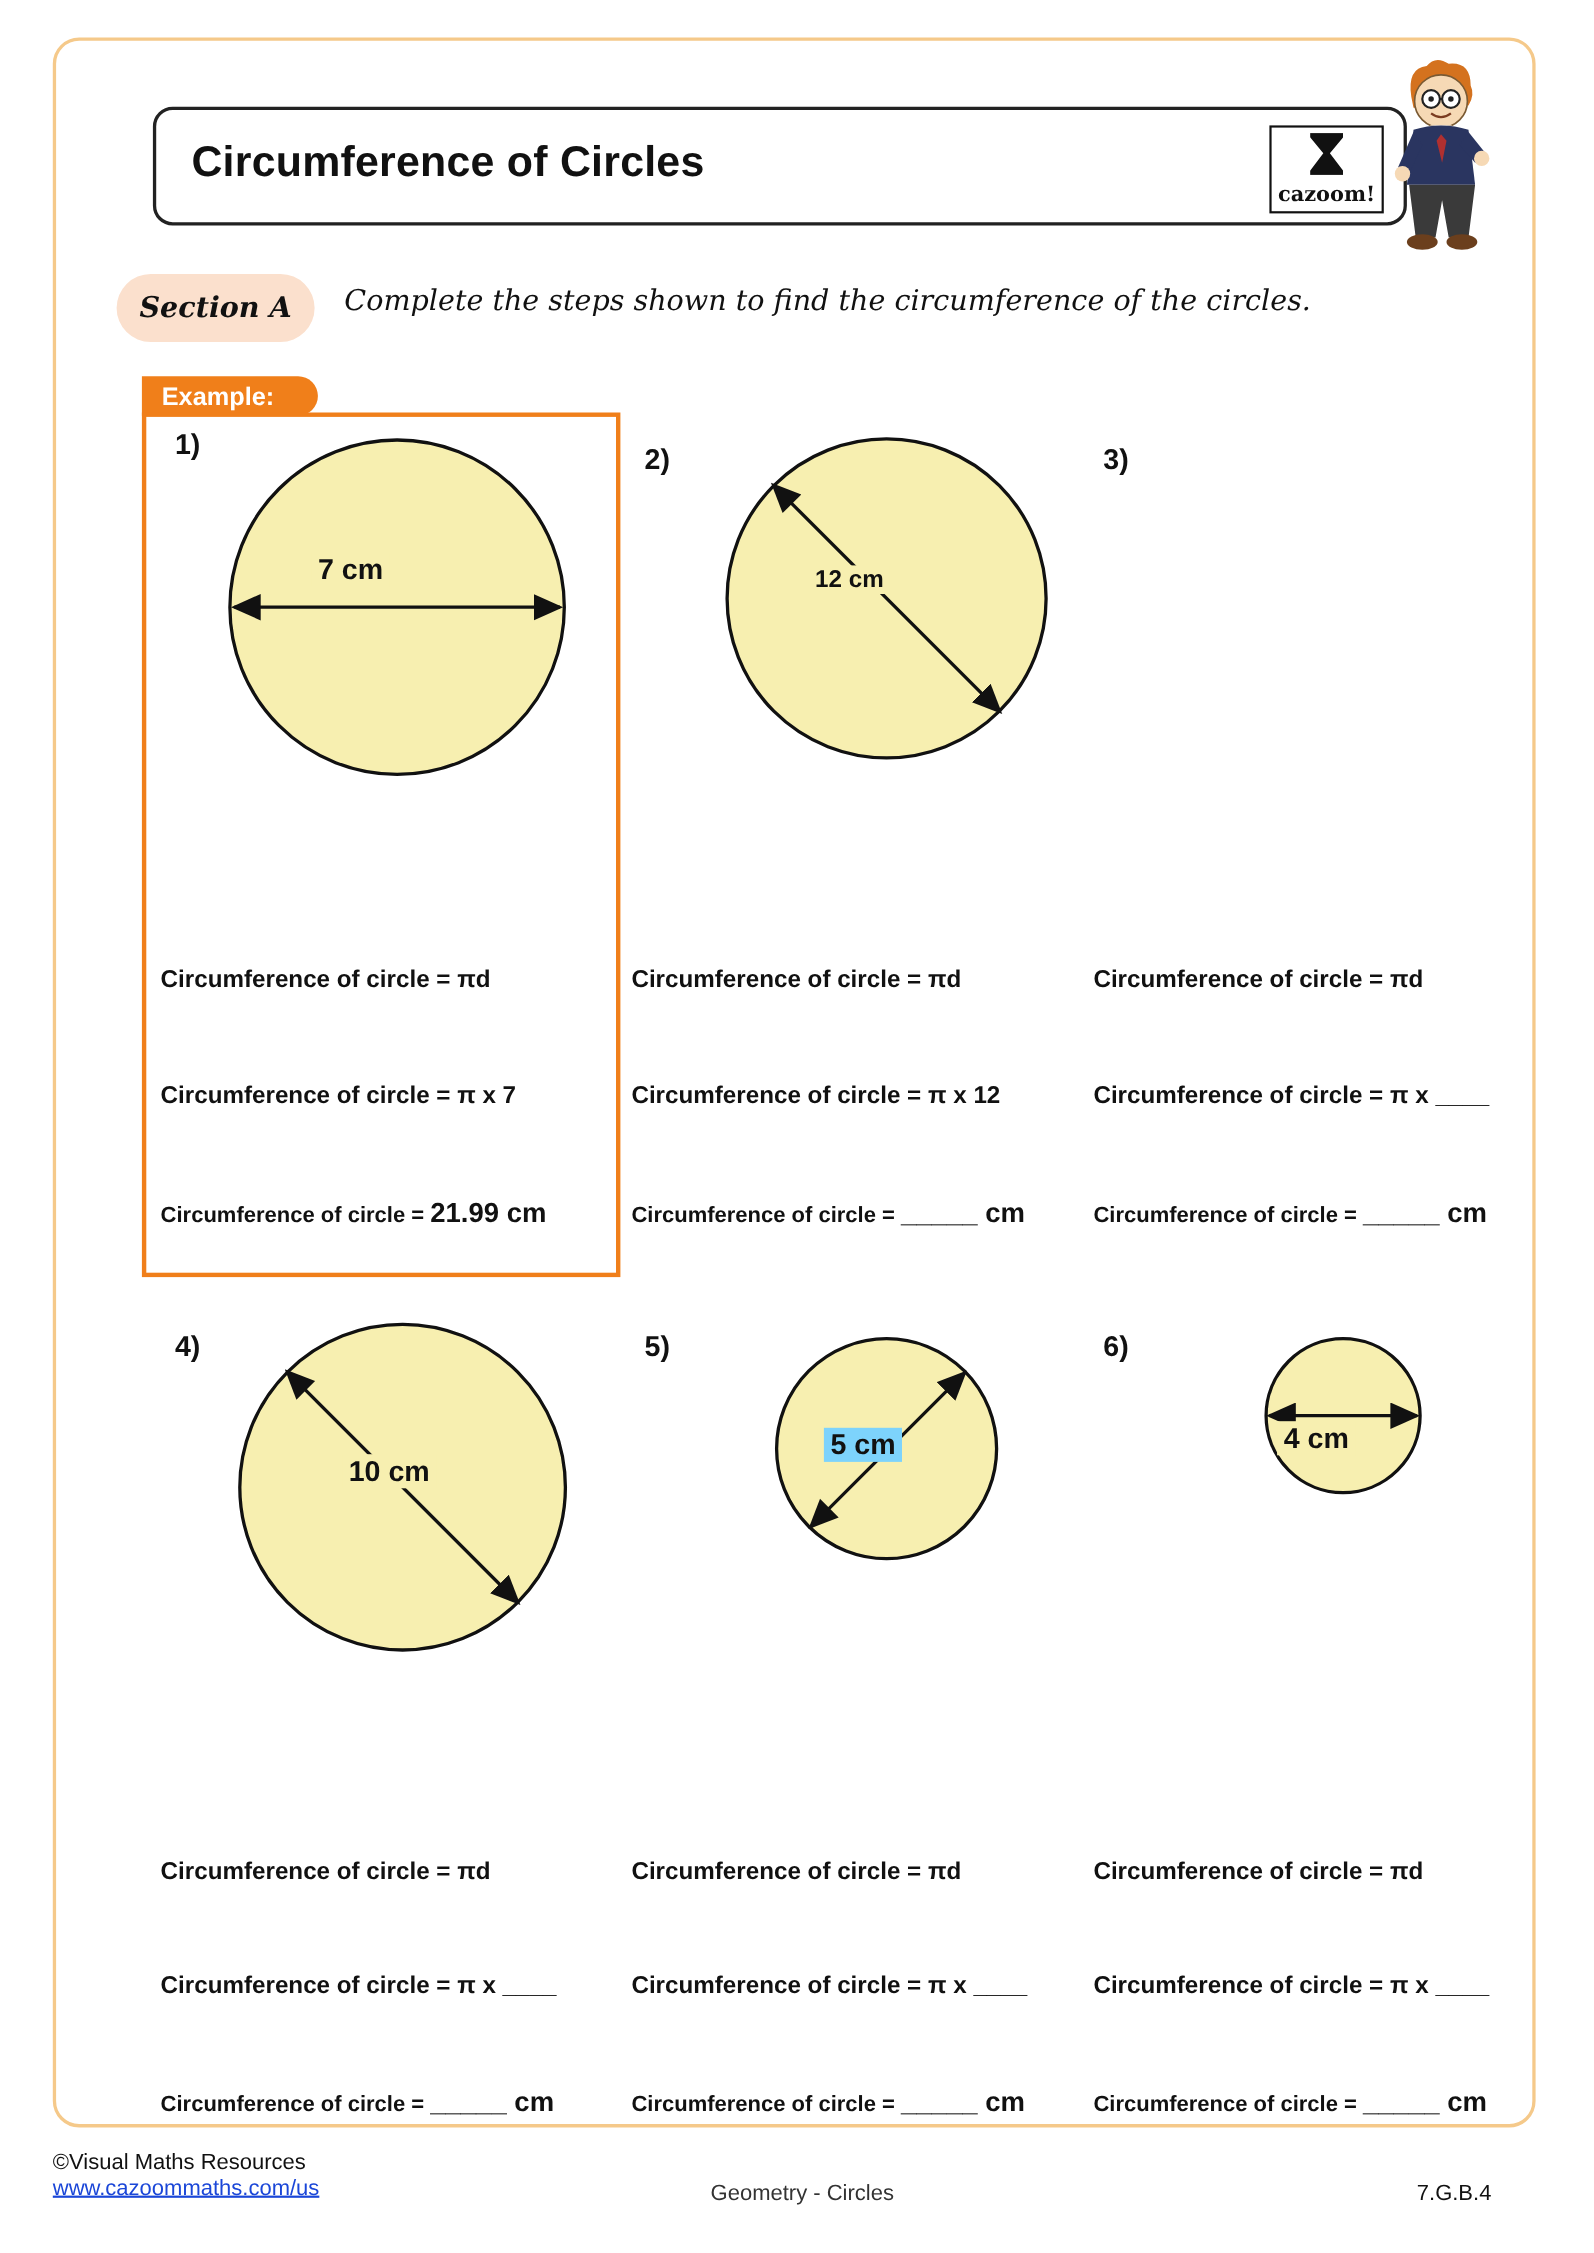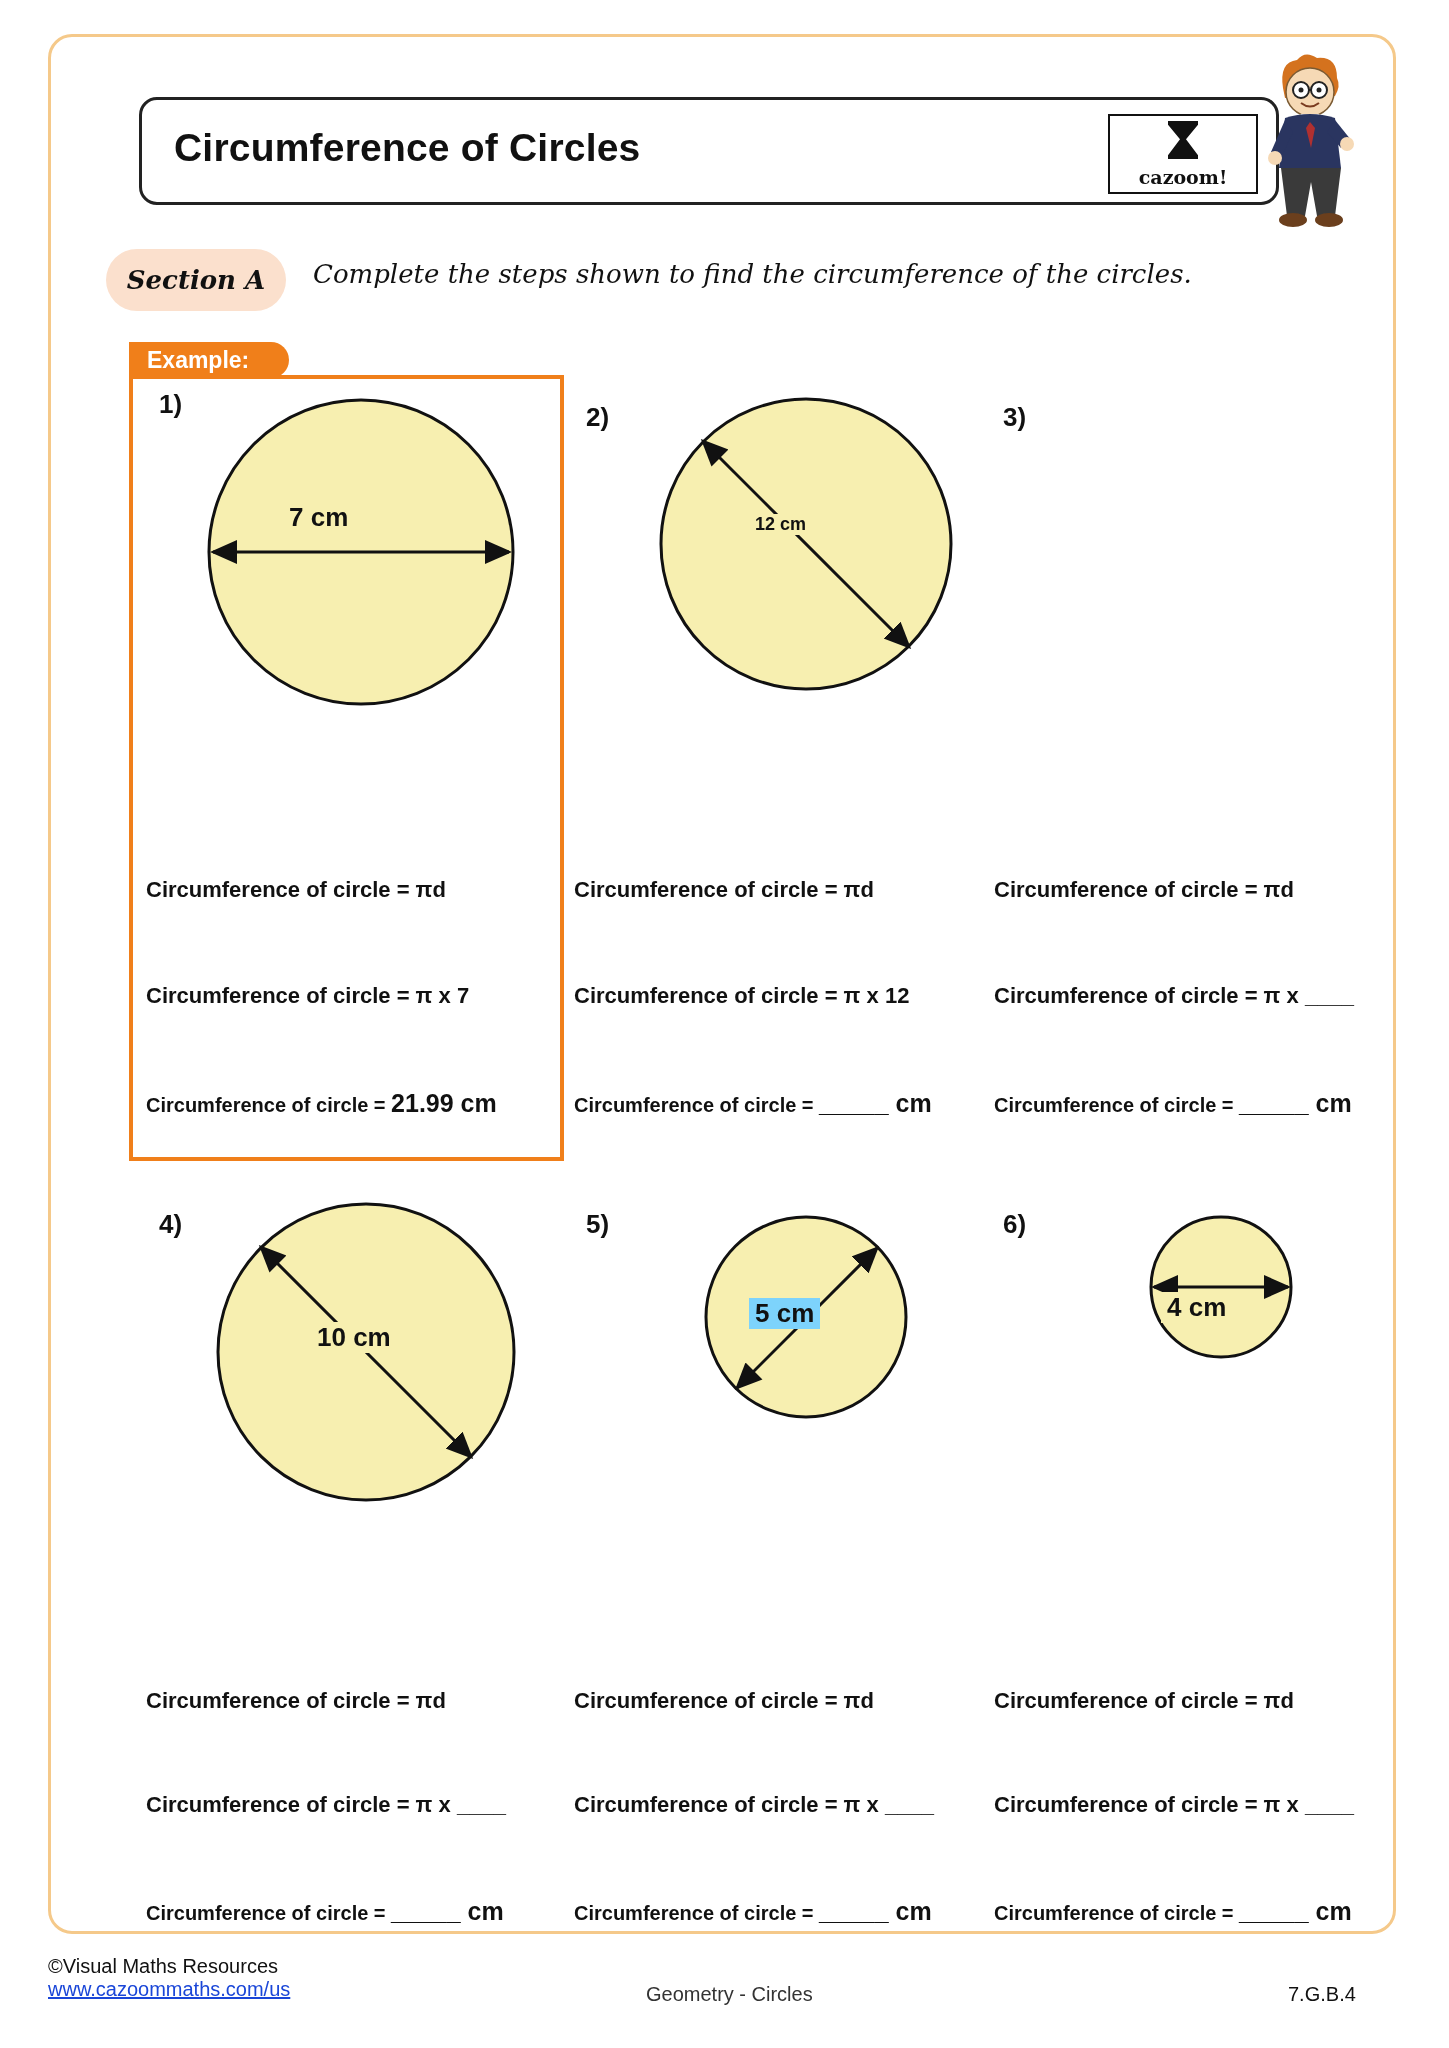--- a/index.html
+++ b/index.html
@@ -42,21 +42,21 @@
     top: 26px;
     font-size: 39px;
     font-weight: bold;
     color: #111;
     letter-spacing: 0.2px;
   }
   .logo {
     position: absolute;
     right: 18px;
     top: 14px;
-    width: 150px;
+    width: 104px;
     height: 80px;
     border: 2px solid #111;
     background: #fff;
     box-sizing: border-box;
   }
   .logo .hourglass {
     position: absolute;
     left: 50%;
     transform: translateX(-50%);
     top: 5px;
@@ -233,21 +233,21 @@
       <defs>
         <marker id="ah2a" markerWidth="10" markerHeight="10" refX="8" refY="4" orient="auto">
           <path d="M0,0 L9,4 L0,8 z" fill="#111"></path>
         </marker>
         <marker id="ah2b" markerWidth="10" markerHeight="10" refX="1" refY="4" orient="auto">
           <path d="M9,0 L0,4 L9,8 z" fill="#111"></path>
         </marker>
       </defs>
       <line x1="52" y1="52" x2="258" y2="258" stroke="#111" stroke-width="3" marker-start="url(#ah2b)" marker-end="url(#ah2a)"></line>
     </svg>
-    <div style="position:absolute; left:98px; top:125px; font-size:18px; font-weight:bold; color:#111; background:#f7efb0; padding:0 6px;">12 cm</div>
+    <div style="position:absolute; left:84px; top:125px; font-size:22px; font-weight:bold; color:#111; background:#f7efb0; padding:0 6px;">12 cm</div>
   </div>
   <div class="line1" style="left:523px; top:840px;">Circumference of circle = πd</div>
   <div class="line2" style="left:523px; top:946px;">Circumference of circle = π x 12</div>
   <div class="line3" style="left:523px; top:1052px;">
     <span>Circumference of circle = </span><span class="big">_____ cm</span>
   </div>
 
   <div class="qnum" style="left:952px; top:365px;">3)</div>
   <div class="line1" style="left:943px; top:840px;">Circumference of circle = πd</div>
   <div class="line2" style="left:943px; top:946px;">Circumference of circle = π x ____</div>

